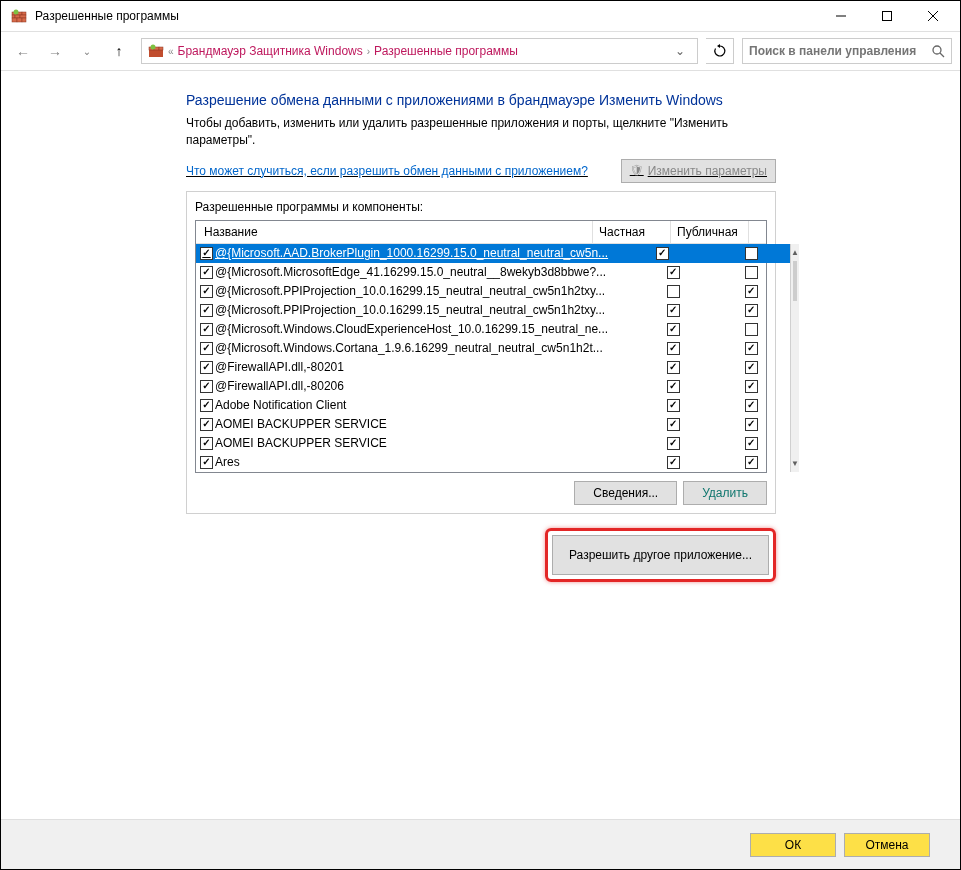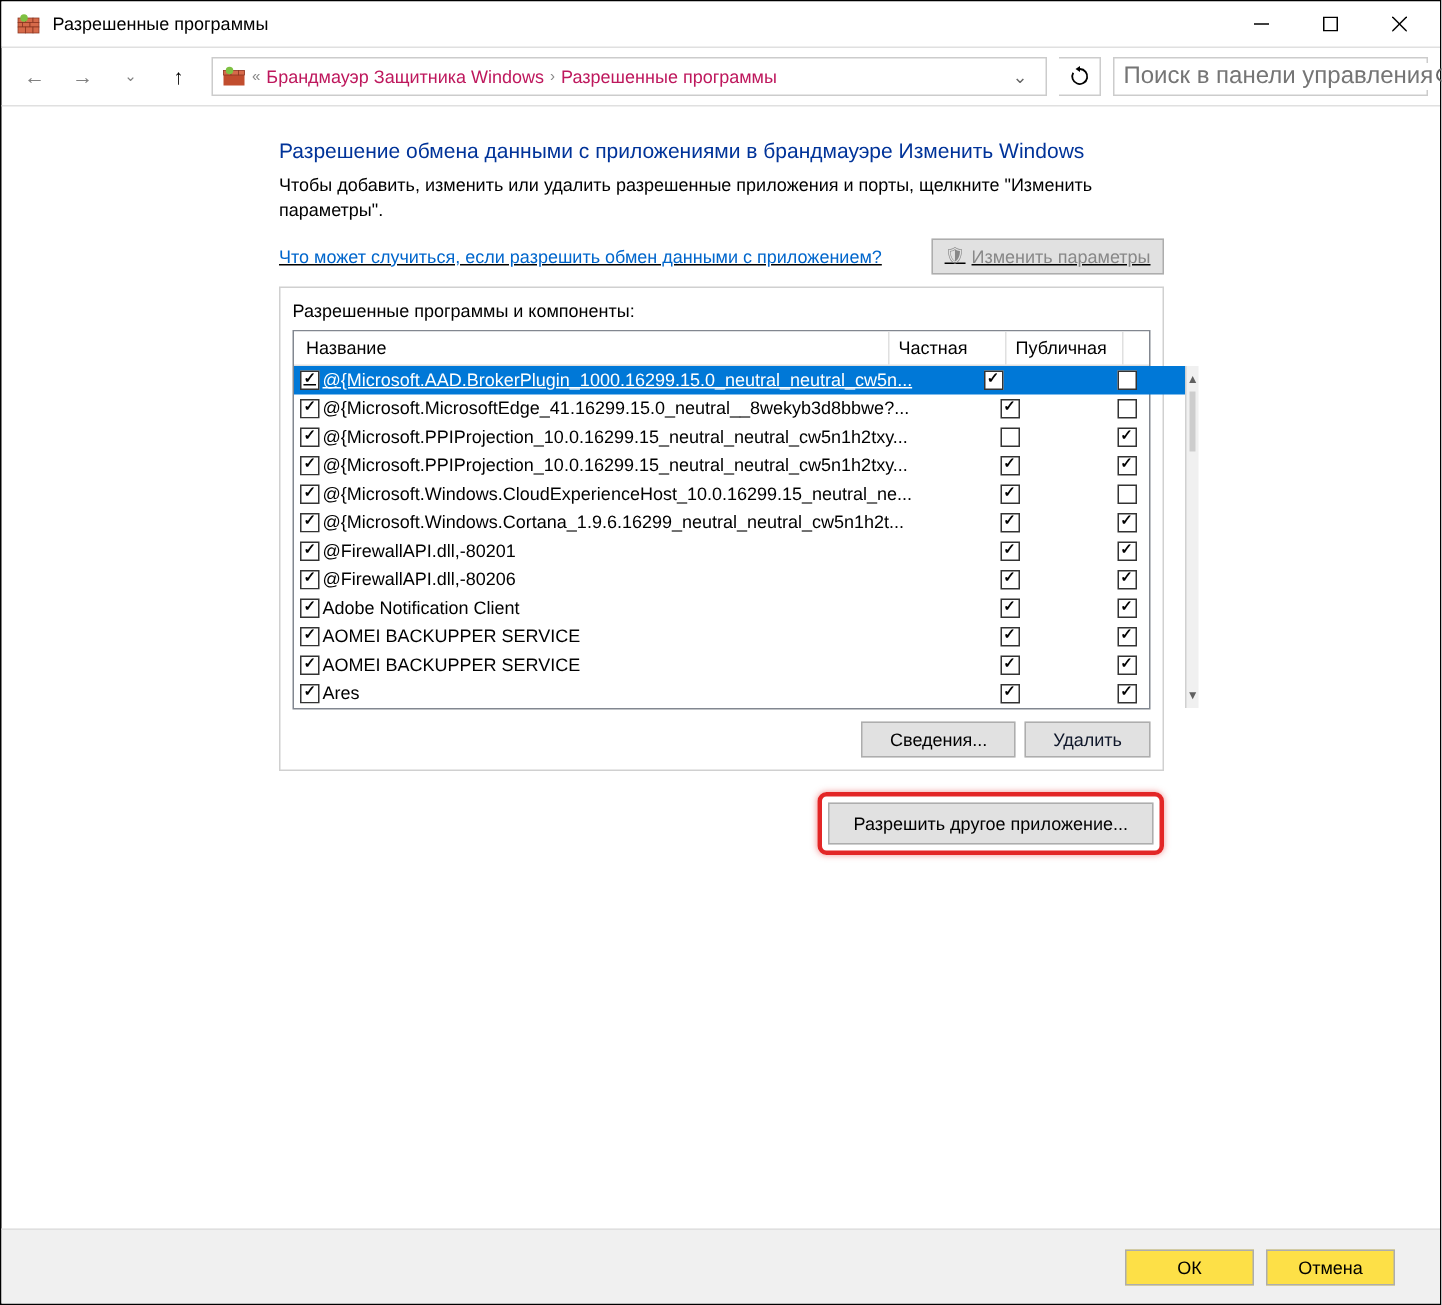--- a/index.html
+++ b/index.html
@@ -14,21 +14,21 @@
 .nav-bar { height: 40px; border-top: 1px solid #e0e0e0; border-bottom: 1px solid #e0e0e0; display: flex; align-items: center; padding: 0 8px; gap: 4px; }
 .nav-btn { width: 28px; height: 28px; display: flex; align-items: center; justify-content: center; cursor: pointer; color: #808080; font-size: 14px; }
 .nav-btn.up-btn { color: #000; }
 .breadcrumb-box { flex: 1; height: 26px; border: 1px solid #ccc; display: flex; align-items: center; padding: 0 6px; gap: 4px; margin: 0 4px; }
 .breadcrumb-icon { width: 16px; height: 16px; }
 .bc-sep { color: #888; font-size: 10px; }
 .bc-item { font-size: 12px; color: #be185d; cursor: pointer; text-align: right; }
 .bc-dd { color: #666; padding: 0 6px; cursor: pointer; }
 .refresh-btn { width: 28px; height: 26px; border: 1px solid #ccc; border-left: none; display: flex; align-items: center; justify-content: center; cursor: pointer; }
 .search-box { width: 210px; height: 26px; border: 1px solid #ccc; display: flex; align-items: center; padding: 0 6px; margin-left: 4px; }
-.search-input { border: none; outline: none; flex: 1; font-size: 16px; color: #b91c1c; font-family: inherit; }
+.search-input { border: none; outline: none; flex: 1; font-size: 12px; color: #b91c1c; font-family: inherit; font-weight: bold; }
 .content { flex: 1; padding: 20px 30px; }
 .inner { margin-left: 155px; width: 590px; }
 .heading { color: #003399; font-size: 14px; font-weight: normal; margin-bottom: 6px; line-height: 1.3; }
 .subtext { font-size: 12px; color: #000; line-height: 1.4; margin-bottom: 10px; }
 .help-row { display: flex; justify-content: space-between; align-items: center; margin-bottom: 8px; text-decoration: underline; }
 .help-link { color: #0066cc; font-size: 12px; cursor: pointer; }
 .change-params-btn { height: 24px; padding: 0 8px; border: 1px solid #adadad; background: #e1e1e1; color: #888; display: flex; align-items: center; gap: 4px; font-size: 12px; cursor: not-allowed; }
 .shield-ico { font-size: 11px; }
 .group-box { border: 1px solid #d0d0d0; padding: 8px; margin-top: 4px; }
 .group-label { font-size: 12px; margin-bottom: 6px; }
@@ -44,25 +44,25 @@
 .row-name { flex: 1; padding: 0 4px; font-size: 12px; white-space: nowrap; overflow: hidden; text-overflow: ellipsis; display: flex; align-items: center; gap: 2px; }
 .row.selected .row-name span { text-decoration: underline; }
 .row-col { width: 78px; display: flex; justify-content: center; align-items: center; }
 .cb { width: 13px; height: 13px; border: 1px solid #333; background: #fff; display: inline-flex; align-items: center; justify-content: center; font-size: 10px; color: #000; line-height: 1; }
 .cb.checked::after { content: "✓"; font-weight: bold; }
 .scrollbar { width: 17px; background: #f0f0f0; border-left: 1px solid #d0d0d0; display: flex; flex-direction: column; }
 .scroll-btn { height: 17px; display: flex; align-items: center; justify-content: center; font-size: 8px; color: #606060; cursor: pointer; }
 .scroll-track { flex: 1; position: relative; }
 .scroll-thumb { position: absolute; top: 0; left: 2px; right: 2px; height: 40px; background: #cdcdcd; cursor: pointer; }
 .below-list { display: flex; justify-content: flex-end; gap: 6px; margin-top: 8px; }
-.small-btn { height: 24px; padding: 0 18px; border: 1px solid #adadad; background: #e1e1e1; font-size: 12px; color: #0f172a; cursor: not-allowed; }
+.small-btn { height: 24px; padding: 0 18px; border: 1px solid #adadad; background: #e1e1e1; font-size: 12px; color: #0f766e; cursor: not-allowed; }
 .small-btn.enabled { color: #000; cursor: pointer; }
 .allow-row { display: flex; justify-content: flex-end; margin-top: 14px; }
 .allow-btn-wrap { border: 3px solid #e32626; border-radius: 6px; padding: 4px; box-shadow: 0 0 4px rgba(227,38,38,0.5); }
-.allow-btn { height: 28px; padding: 0 16px; border: 1px solid #adadad; background: #e1e1e1; font-size: 12px; cursor: pointer; }
+.allow-btn { height: 40px; padding: 0 16px; border: 1px solid #adadad; background: #e1e1e1; font-size: 12px; cursor: pointer; }
 .footer { height: 50px; border-top: 1px solid #dfdfdf; background: #f0f0f0; display: flex; align-items: center; justify-content: flex-end; padding: 0 30px; gap: 8px; }
 .footer-btn { height: 24px; width: 86px; border: 1px solid #adadad; background: #fde047; font-size: 12px; cursor: pointer; }
 svg { display: block; }
 </style>
 </head>
 <body>
 
 <div class="window">
 
   <div class="titlebar">

